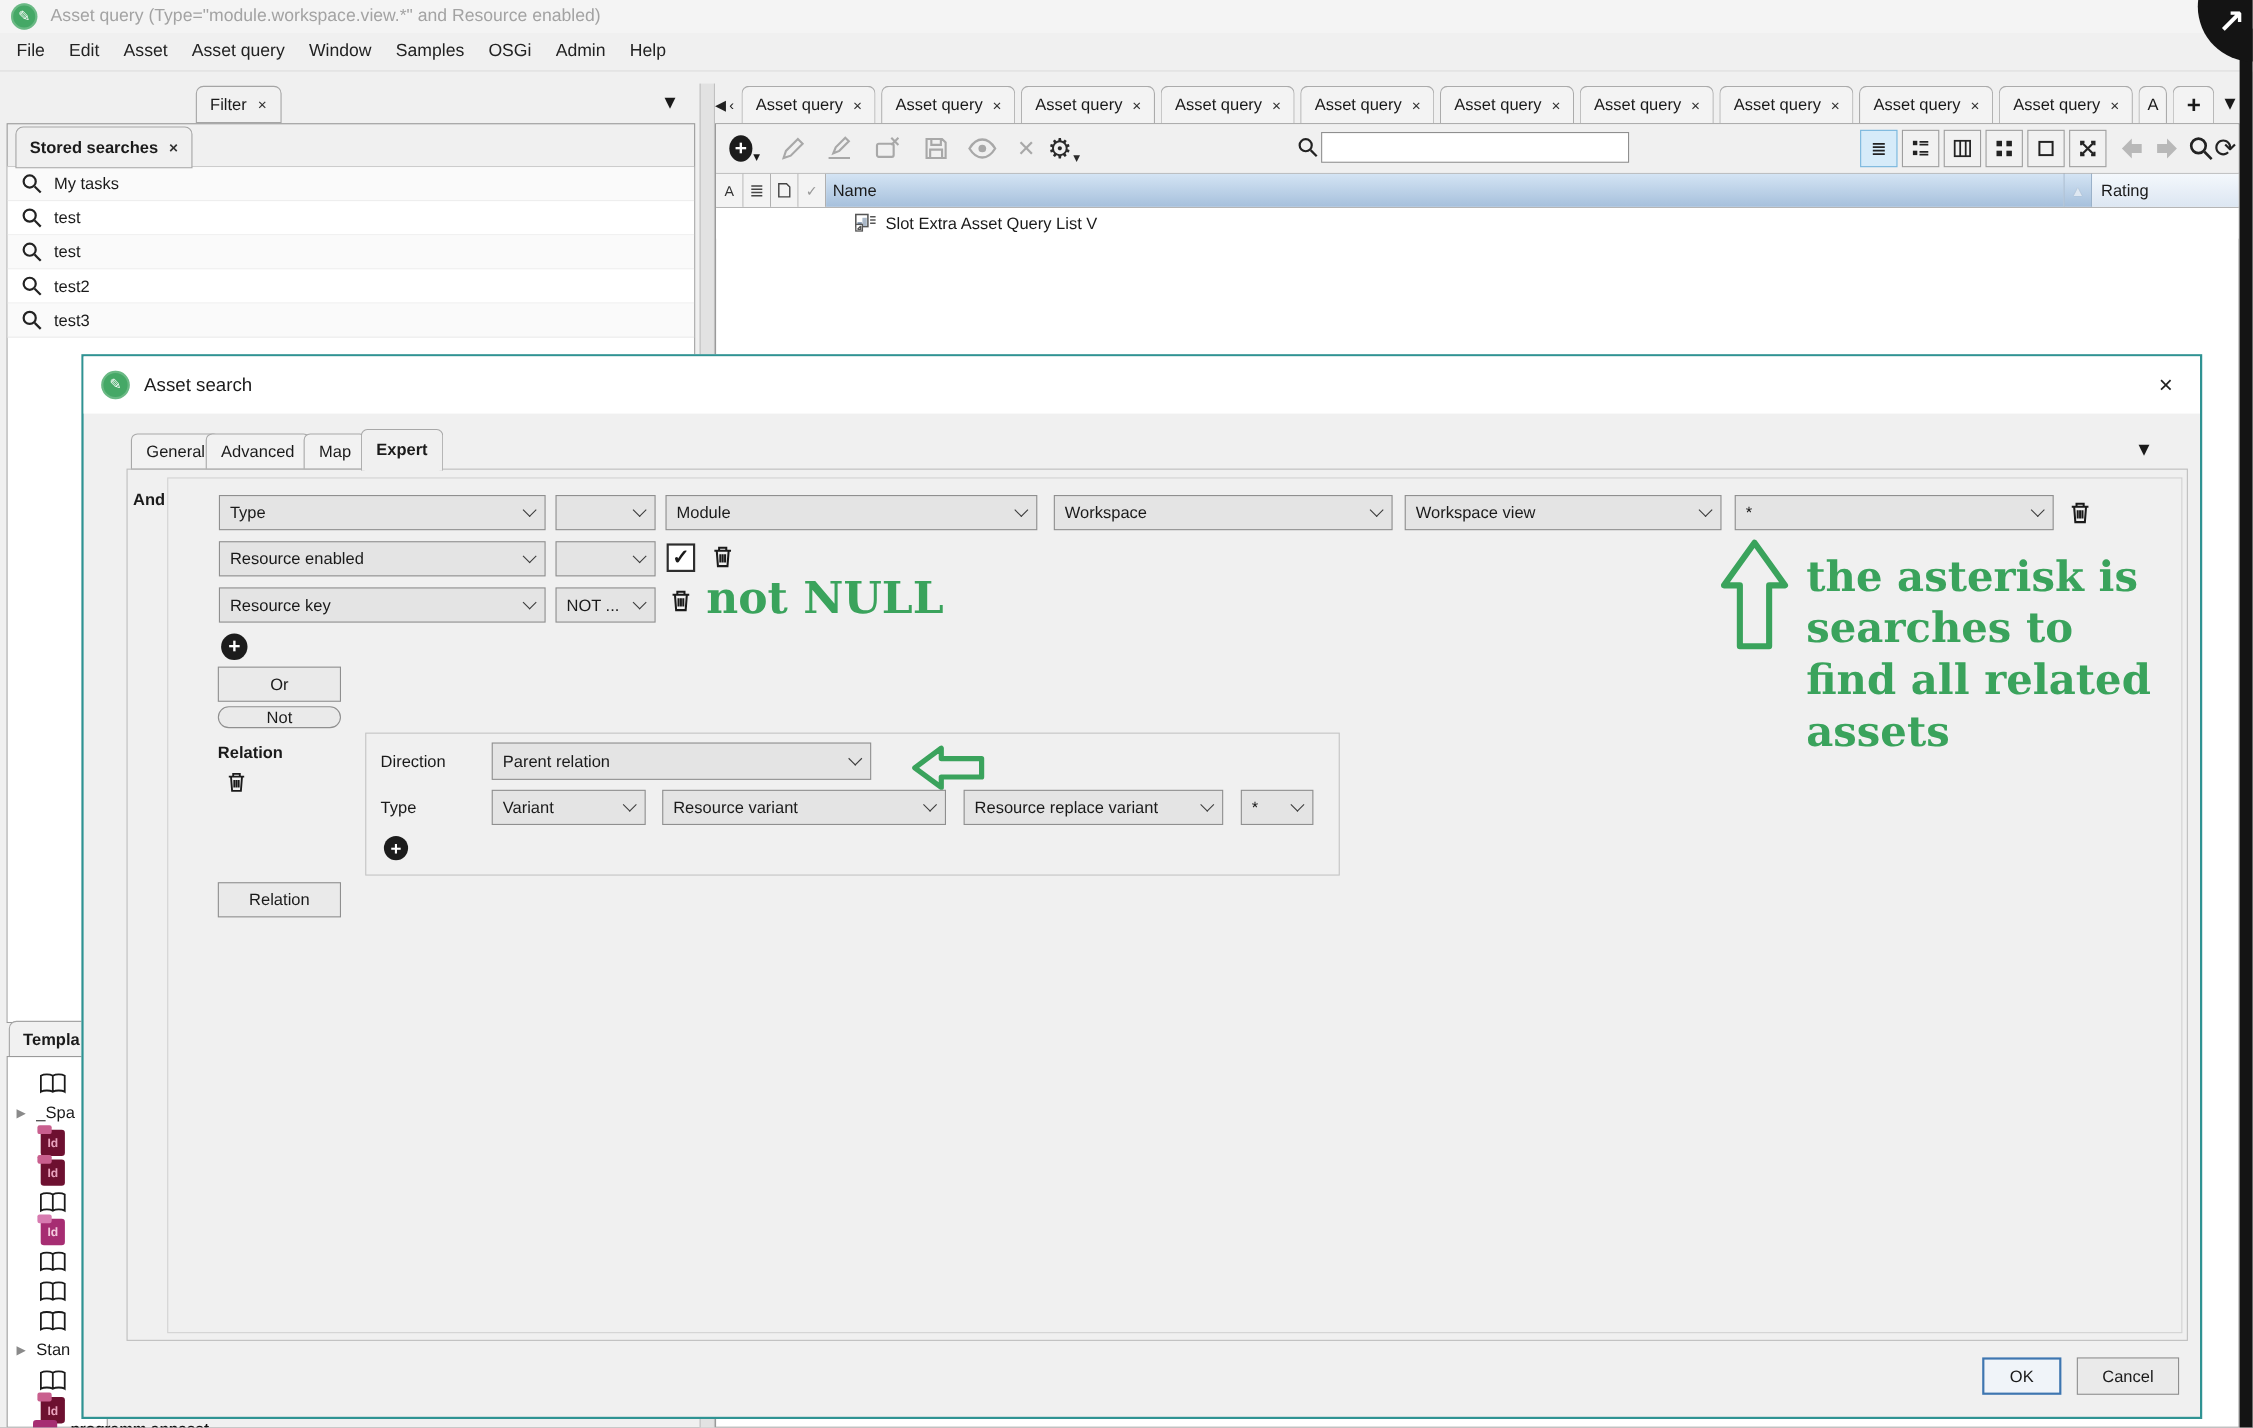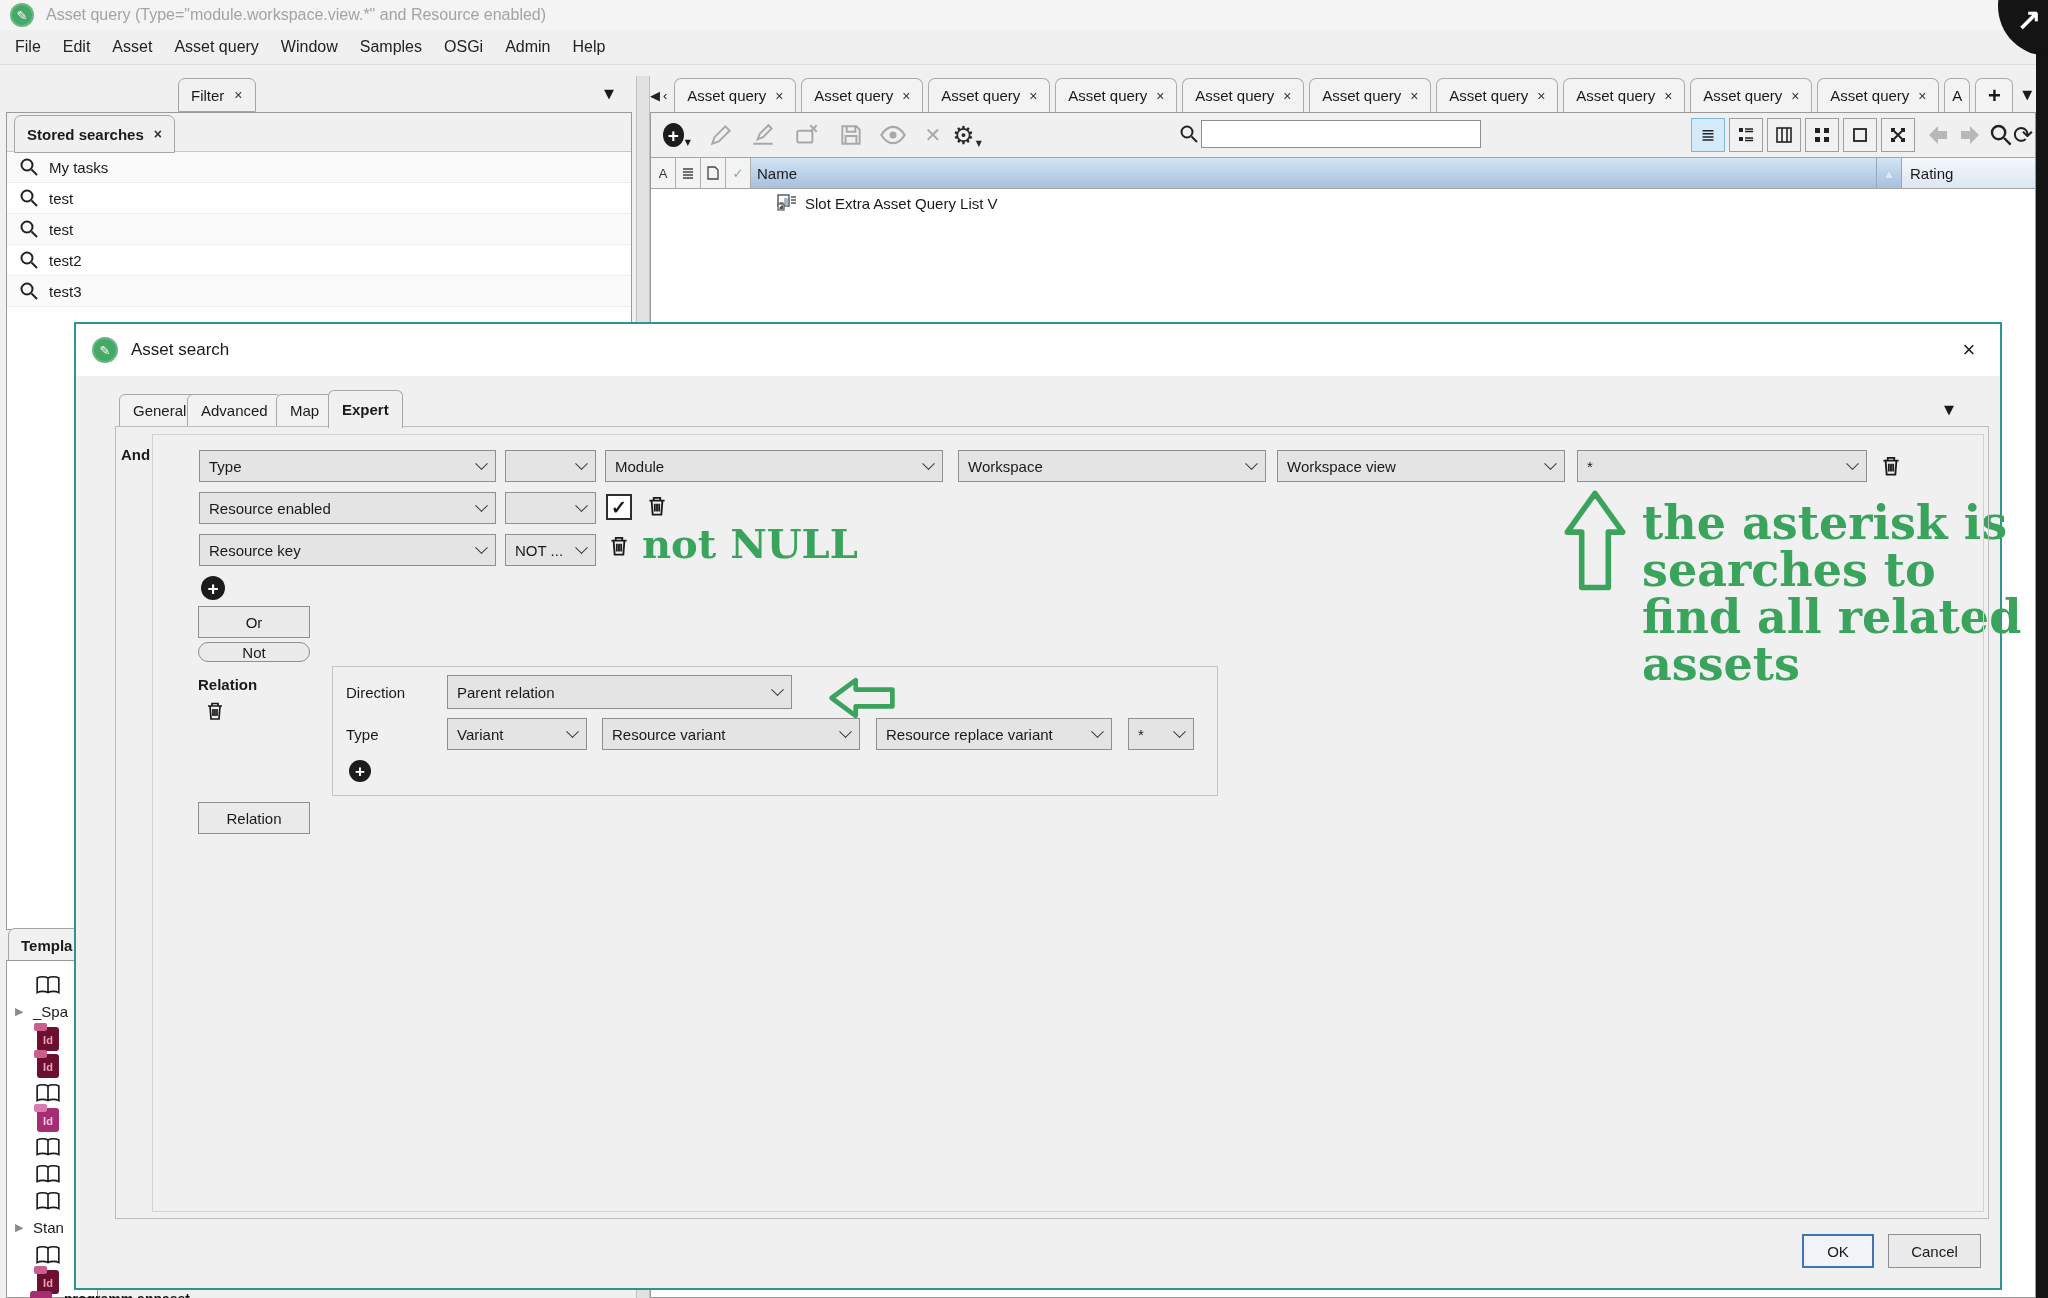--- a/index.html
+++ b/index.html
@@ -679,21 +679,21 @@
         <span>+</span>
       </div>
 
     <div class="btn" style="left:122px;top:478px;width:112px;height:32px;">
         <span>Relation</span>
       </div>
 
     <svg class="abs" style="left:1486px;top:166px;" width="66" height="102" viewBox="0 0 56 92">
         <polygon points="28,3 53,38 40,38 40,88 16,88 16,38 3,38" fill="none" stroke="#3aa35c" stroke-width="5" stroke-linejoin="round"></polygon>
       </svg>
-    <div class="greennote" style="left:1566px;top:176px;width:400px;font-size:46px;line-height:47px;color:#3aa35c;">
+    <div class="greennote" style="left:1566px;top:176px;width:400px;font-size:38px;line-height:47px;color:#3aa35c;">
       <div>the asterisk is</div>
       <div>searches to</div>
       <div>find all related</div>
       <div>assets</div>
     </div>
 
     <div class="btn okbtn" style="left:1726px;top:910px;width:72px;height:34px;">
         <span>OK</span>
       </div>
     <div class="btn" style="left:1812px;top:910px;width:93px;height:34px;">

